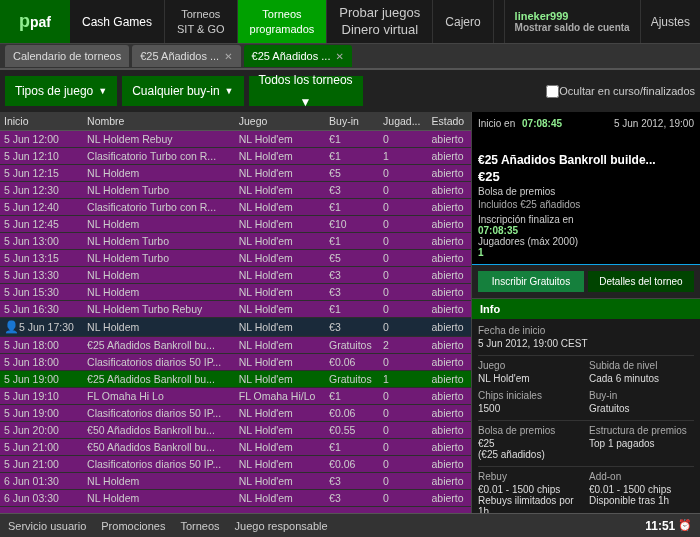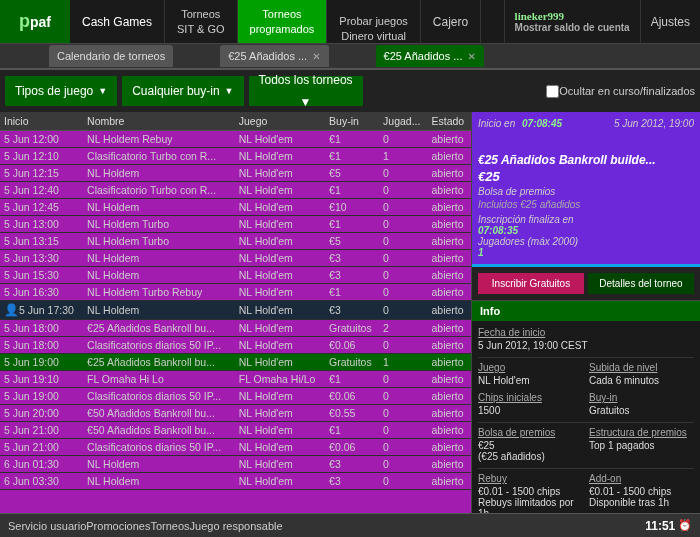--- a/index.html
+++ b/index.html
@@ -5,94 +5,94 @@
     * { margin: 0; padding: 0; box-sizing: border-box; }
     body { width: 700px; height: 537px; font-family: Arial, sans-serif; font-size: 11px; background: #2a2a2a; overflow: hidden; }
 
     
     #top-bar { display: flex; align-items: stretch; background: #1a1a1a; height: 44px; border-bottom: 1px solid #444; }
     #logo-area { background: #006400; width: 70px; display: flex; align-items: center; justify-content: center; }
     #logo-area span { color: white; font-weight: bold; font-size: 14px; }
     .nav-item { display: flex; align-items: center; justify-content: center; padding: 0 12px; color: #ccc; cursor: pointer; text-align: center; font-size: 12px; border-right: 1px solid #333; }
     .nav-item.active-green { background: #00a000; color: white; }
     #user-area { margin-left: auto; display: flex; flex-direction: column; justify-content: center; padding: 0 10px; color: #ccc; font-size: 11px; border-left: 1px solid #333; }
-    #user-area .username { color: #90ee90; font-weight: bold; font-family: Liberation Serif, serif; }
+    #user-area .username { color: #90ee90; font-weight: bold; }
     #ajustes { display: flex; align-items: center; padding: 0 10px; color: #ccc; font-size: 12px; border-left: 1px solid #333; cursor: pointer; }
 
     
     #tabs-bar { display: flex; align-items: center; background: #333; height: 26px; padding-left: 5px; border-bottom: 2px solid #555; }
-    .tab { display: flex; align-items: center; background: #555; color: #ddd; padding: 3px 8px; margin-right: 3px; font-size: 11px; cursor: pointer; border-radius: 3px 3px 0 0; height: 22px; margin-left: 44px; }
+    .tab { display: flex; align-items: center; background: #555; color: #ddd; padding: 3px 8px; margin-right: 3px; font-size: 11px; cursor: pointer; border-radius: 3px 3px 0 0; height: 22px; }
     .tab.active { background: #006400; color: white; }
     .tab .close-x { margin-left: 5px; color: #aaa; font-size: 10px; }
 
     
     #filter-bar { display: flex; align-items: center; background: #222; padding: 5px; gap: 5px; height: 42px; }
     .dropdown-btn { background: #006400; color: white; border: none; padding: 5px 10px; font-size: 12px; cursor: pointer; display: flex; align-items: center; gap: 5px; height: 30px; justify-content: space-between; }
     .dropdown-btn .arrow { font-size: 9px; }
     #todos-btn { background: #006400; color: white; border: none; padding: 5px 10px; font-size: 12px; cursor: pointer; display: flex; align-items: center; gap: 8px; height: 30px; min-width: 80px; text-align: center; flex-direction: column; justify-content: center; line-height: 1.2; }
     #ocultar-label { display: flex; align-items: center; margin-left: auto; color: #ccc; font-size: 11px; }
     #ocultar-label input { width: 13px; height: 13px; }
 
     
     #main-content { display: flex; height: calc(537px - 44px - 26px - 42px - 24px); }
 
     
-    #table-area { flex: 1; background: #a21caf; overflow-y: auto; border-right: 1px solid #444; }
+    #table-area { flex: 1; background: #701a75; overflow-y: auto; border-right: 1px solid #444; }
     #tournament-table { width: 100%; border-collapse: collapse; font-size: 10.5px; }
     #tournament-table thead tr { background: #3a3a3a; color: #ddd; }
     #tournament-table thead th { padding: 3px 4px; text-align: left; border-bottom: 1px solid #555; white-space: nowrap; font-weight: normal; }
     #tournament-table tbody tr { border-bottom: 1px solid #2e2e2e; cursor: pointer; }
     #tournament-table tbody tr.selected { background: #006400; color: white; }
     #tournament-table tbody td { padding: 2px 4px; color: #ccc; white-space: nowrap; }
     .status-abierto { color: #90ee90; }
     .icon-user { color: #4488ff; font-size: 12px; }
 
     
     #right-panel { width: 228px; background: #1a1a1a; display: flex; flex-direction: column; }
-    #tourney-header { background: #6d28d9; padding: 6px; border-bottom: 3px solid #0ea5e9; font-style: italic; }
+    #tourney-header { background: #000000; padding: 6px; border-bottom: 1px solid #0ea5e9; }
     #tourney-header .start-time { display: flex; justify-content: space-between; color: #ccc; font-size: 10px; margin-bottom: 4px; }
     #tourney-title { color: white; font-weight: bold; font-size: 12px; margin-bottom: 2px; margin-top: 24px; }
     #tourney-buyin { color: #ccc; font-size: 11px; margin-bottom: 2px; }
     #tourney-prize { color: #ccc; font-size: 10px; margin-bottom: 2px; }
     #tourney-reg { display: flex; justify-content: space-between; color: #ccc; font-size: 10px; margin-top: 4px; flex-direction: column; }
     #tourney-btns { display: flex; gap: 4px; padding: 6px; background: #222; border-bottom: 1px solid #444; }
-    .tourney-btn { flex: 1; background: #be185d; color: white; border: none; padding: 5px 3px; font-size: 10px; cursor: pointer; }
+    .tourney-btn { flex: 1; background: #15803d; color: white; border: none; padding: 5px 3px; font-size: 10px; cursor: pointer; }
 
     #info-panel { flex: 1; overflow-y: auto; background: #1a1a1a; }
     #info-header { background: #006400; color: white; padding: 4px 8px; font-size: 11px; font-weight: bold; }
     #info-content { padding: 6px; }
     .info-row { display: flex; gap: 6px; margin-bottom: 6px; }
     .info-col { flex: 1; }
-    .info-label { color: #aaa; font-size: 10px; margin-bottom: 2px; text-decoration: underline; }
+    .info-label { color: #aaa; font-size: 10px; margin-bottom: 2px; }
     .info-value { color: #ddd; font-size: 10px; }
     .info-divider { border-top: 1px solid #333; margin: 4px 0; }
 
     
     #status-bar { display: flex; align-items: center; background: #333; height: 24px; padding: 0 8px; border-top: 1px solid #555; }
-    .status-item { color: #ccc; font-size: 11px; cursor: pointer; }
+    .status-item { color: #ccc; font-size: 11px; margin-right: 15px; cursor: pointer; }
     #clock { margin-left: auto; color: white; font-weight: bold; font-size: 12px; }
   </style>
 </head>
 <body>
 
 <div id="top-bar">
   <div id="logo-area">
     <span style="color:#90ee90; font-size:18px; font-weight:bold;">p</span>
     <span style="color:white; font-size:14px; font-weight:bold;">paf</span>
   </div>
   <div class="nav-item" style="font-size:12px; color:white;">
     <span>Cash Games</span>
   </div>
   <div class="nav-item" style="font-size:11px; color:#ccc; text-align:center; line-height:1.3;">
     <span>Torneos<br>SIT &amp; GO</span>
   </div>
   <div class="nav-item active-green" style="font-size:11px; text-align:center; line-height:1.3;">
     <span>Torneos<br>programados</span>
   </div>
-  <div class="nav-item" style="font-size:11px; text-align:center; line-height:1.3;align-items:flex-end;">
+  <div class="nav-item" style="font-size:13px; text-align:center; line-height:1.3;">
     <span>Probar juegos<br>Dinero virtual</span>
   </div>
   <div class="nav-item">
     <span>Cajero</span>
   </div>
   <div id="user-area">
     <span class="username">lineker999</span>
     <span style="color:#aaa; font-size:10px;font-weight:bold;">Mostrar saldo de cuenta</span>
   </div>
   <div id="ajustes">
@@ -162,20 +162,28 @@
       <td>NL Hold'em</td>
       <td>€1</td>
       <td>1</td>
       <td class="status-abierto">abierto</td>
     </tr>
           <tr>
       <td>5 Jun 12:15</td>
       <td>NL Holdem</td>
       <td>NL Hold'em</td>
       <td>€5</td>
+      <td>0</td>
+      <td class="status-abierto">abierto</td>
+    </tr>
+          <tr>
+      <td>5 Jun 12:30</td>
+      <td>NL Holdem Turbo</td>
+      <td>NL Hold'em</td>
+      <td>€3</td>
       <td>0</td>
       <td class="status-abierto">abierto</td>
     </tr>
           <tr>
       <td>5 Jun 12:40</td>
       <td>Clasificatorio Turbo con R...</td>
       <td>NL Hold'em</td>
       <td>€1</td>
       <td>0</td>
       <td class="status-abierto">abierto</td>

